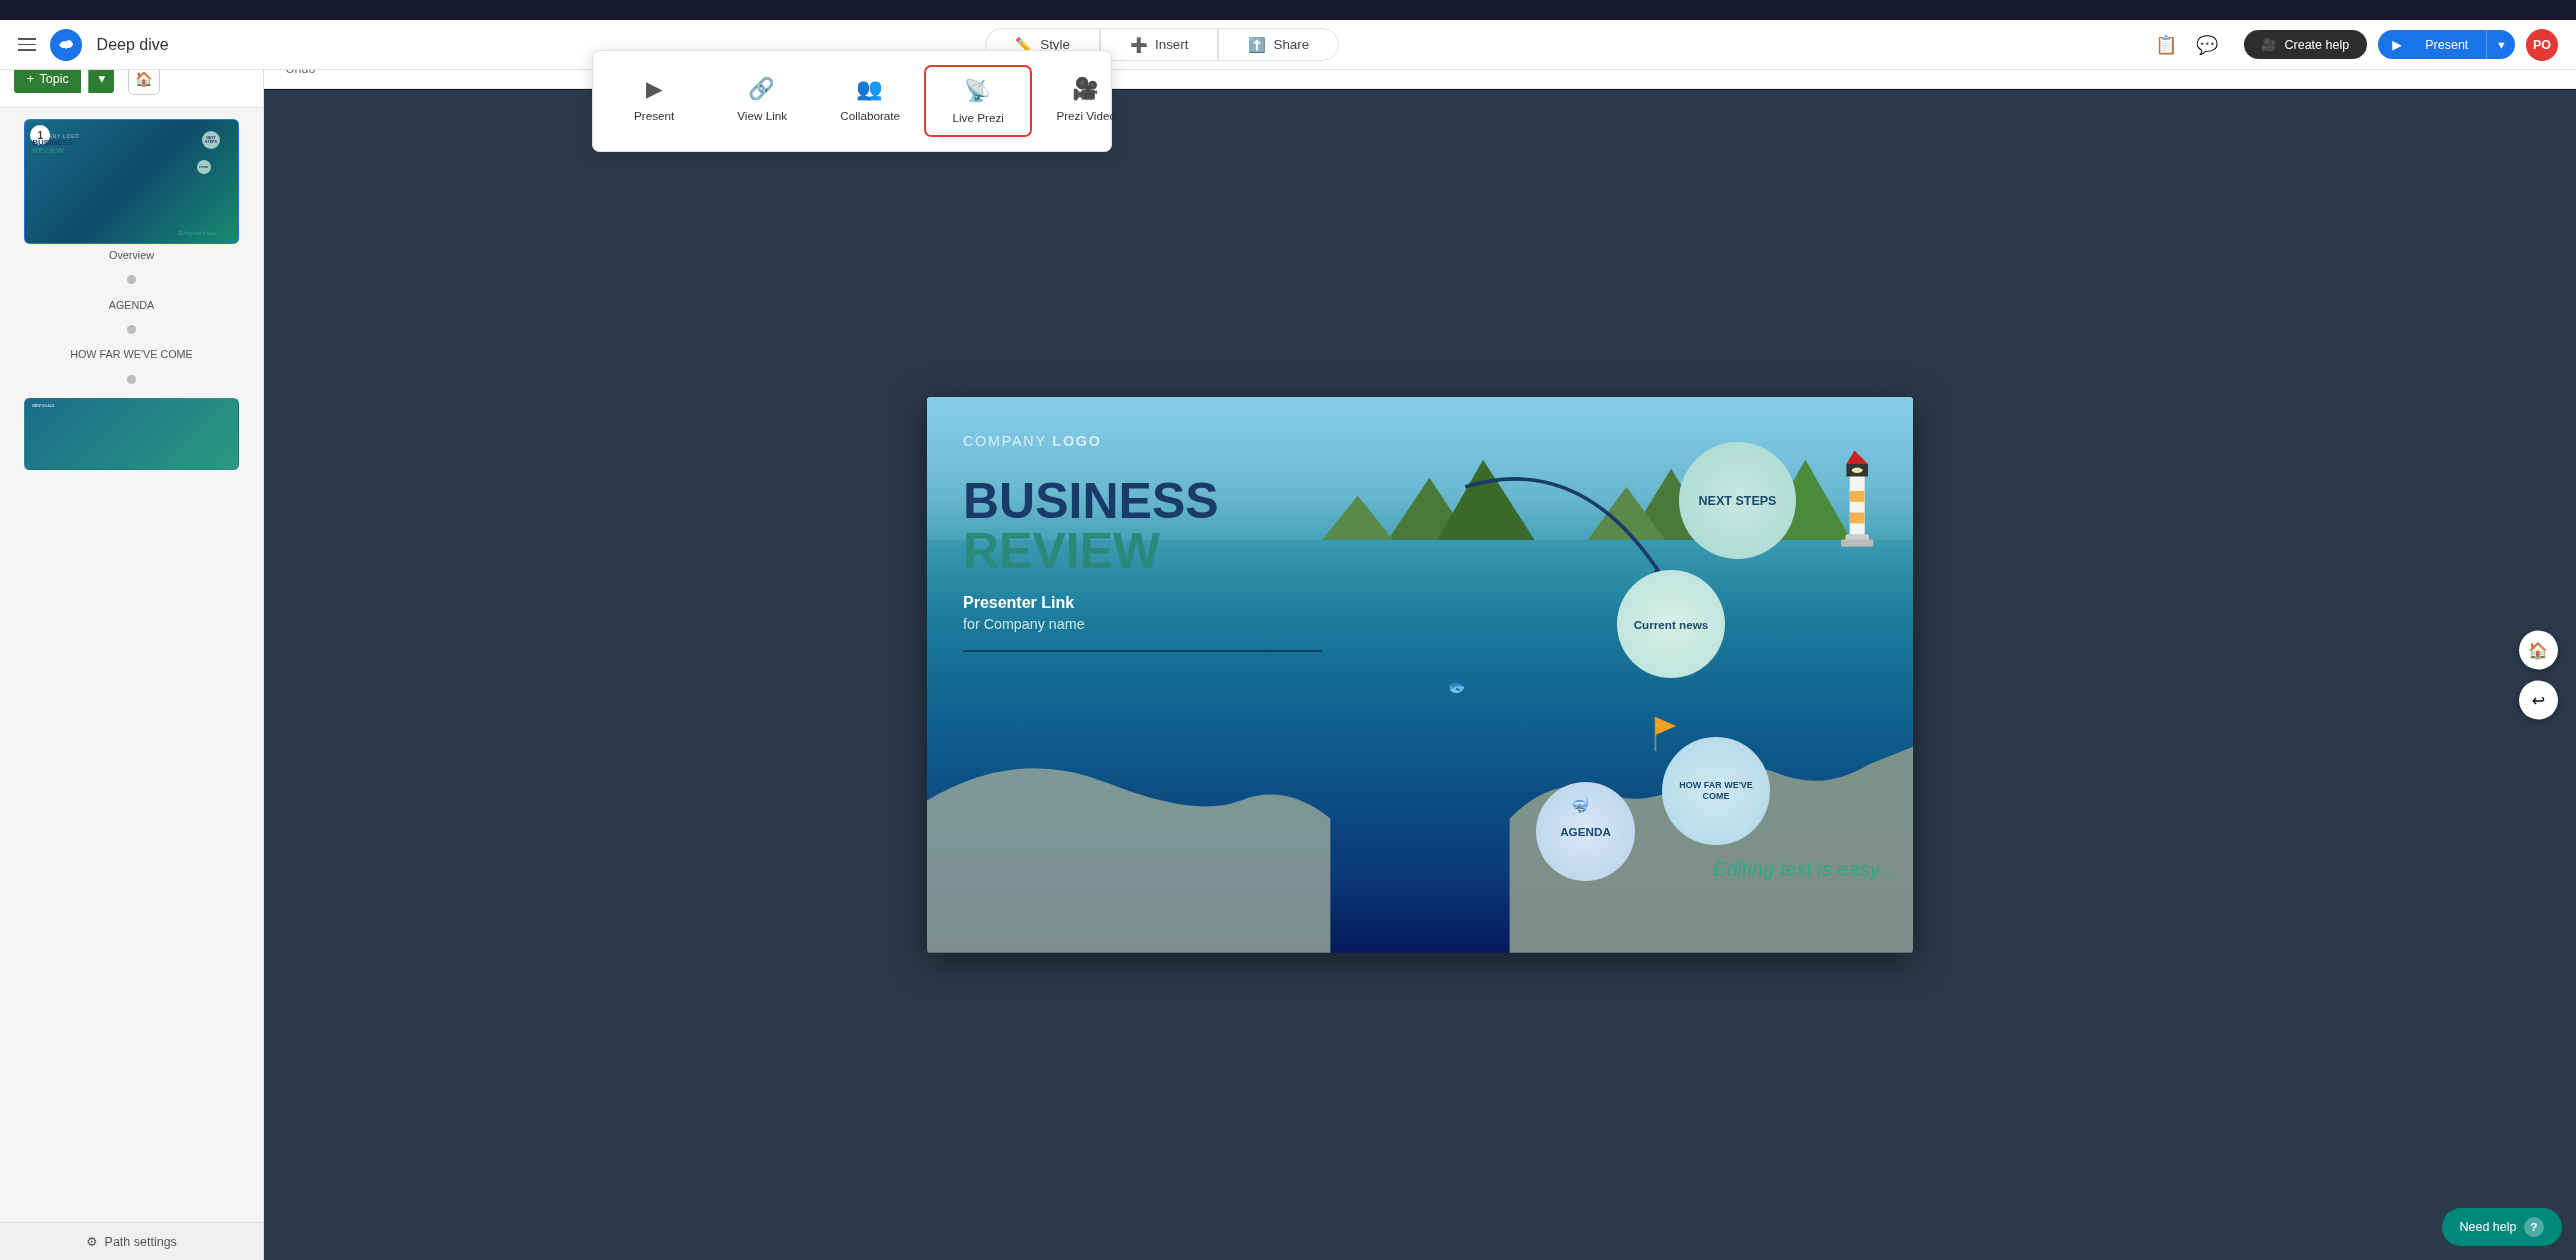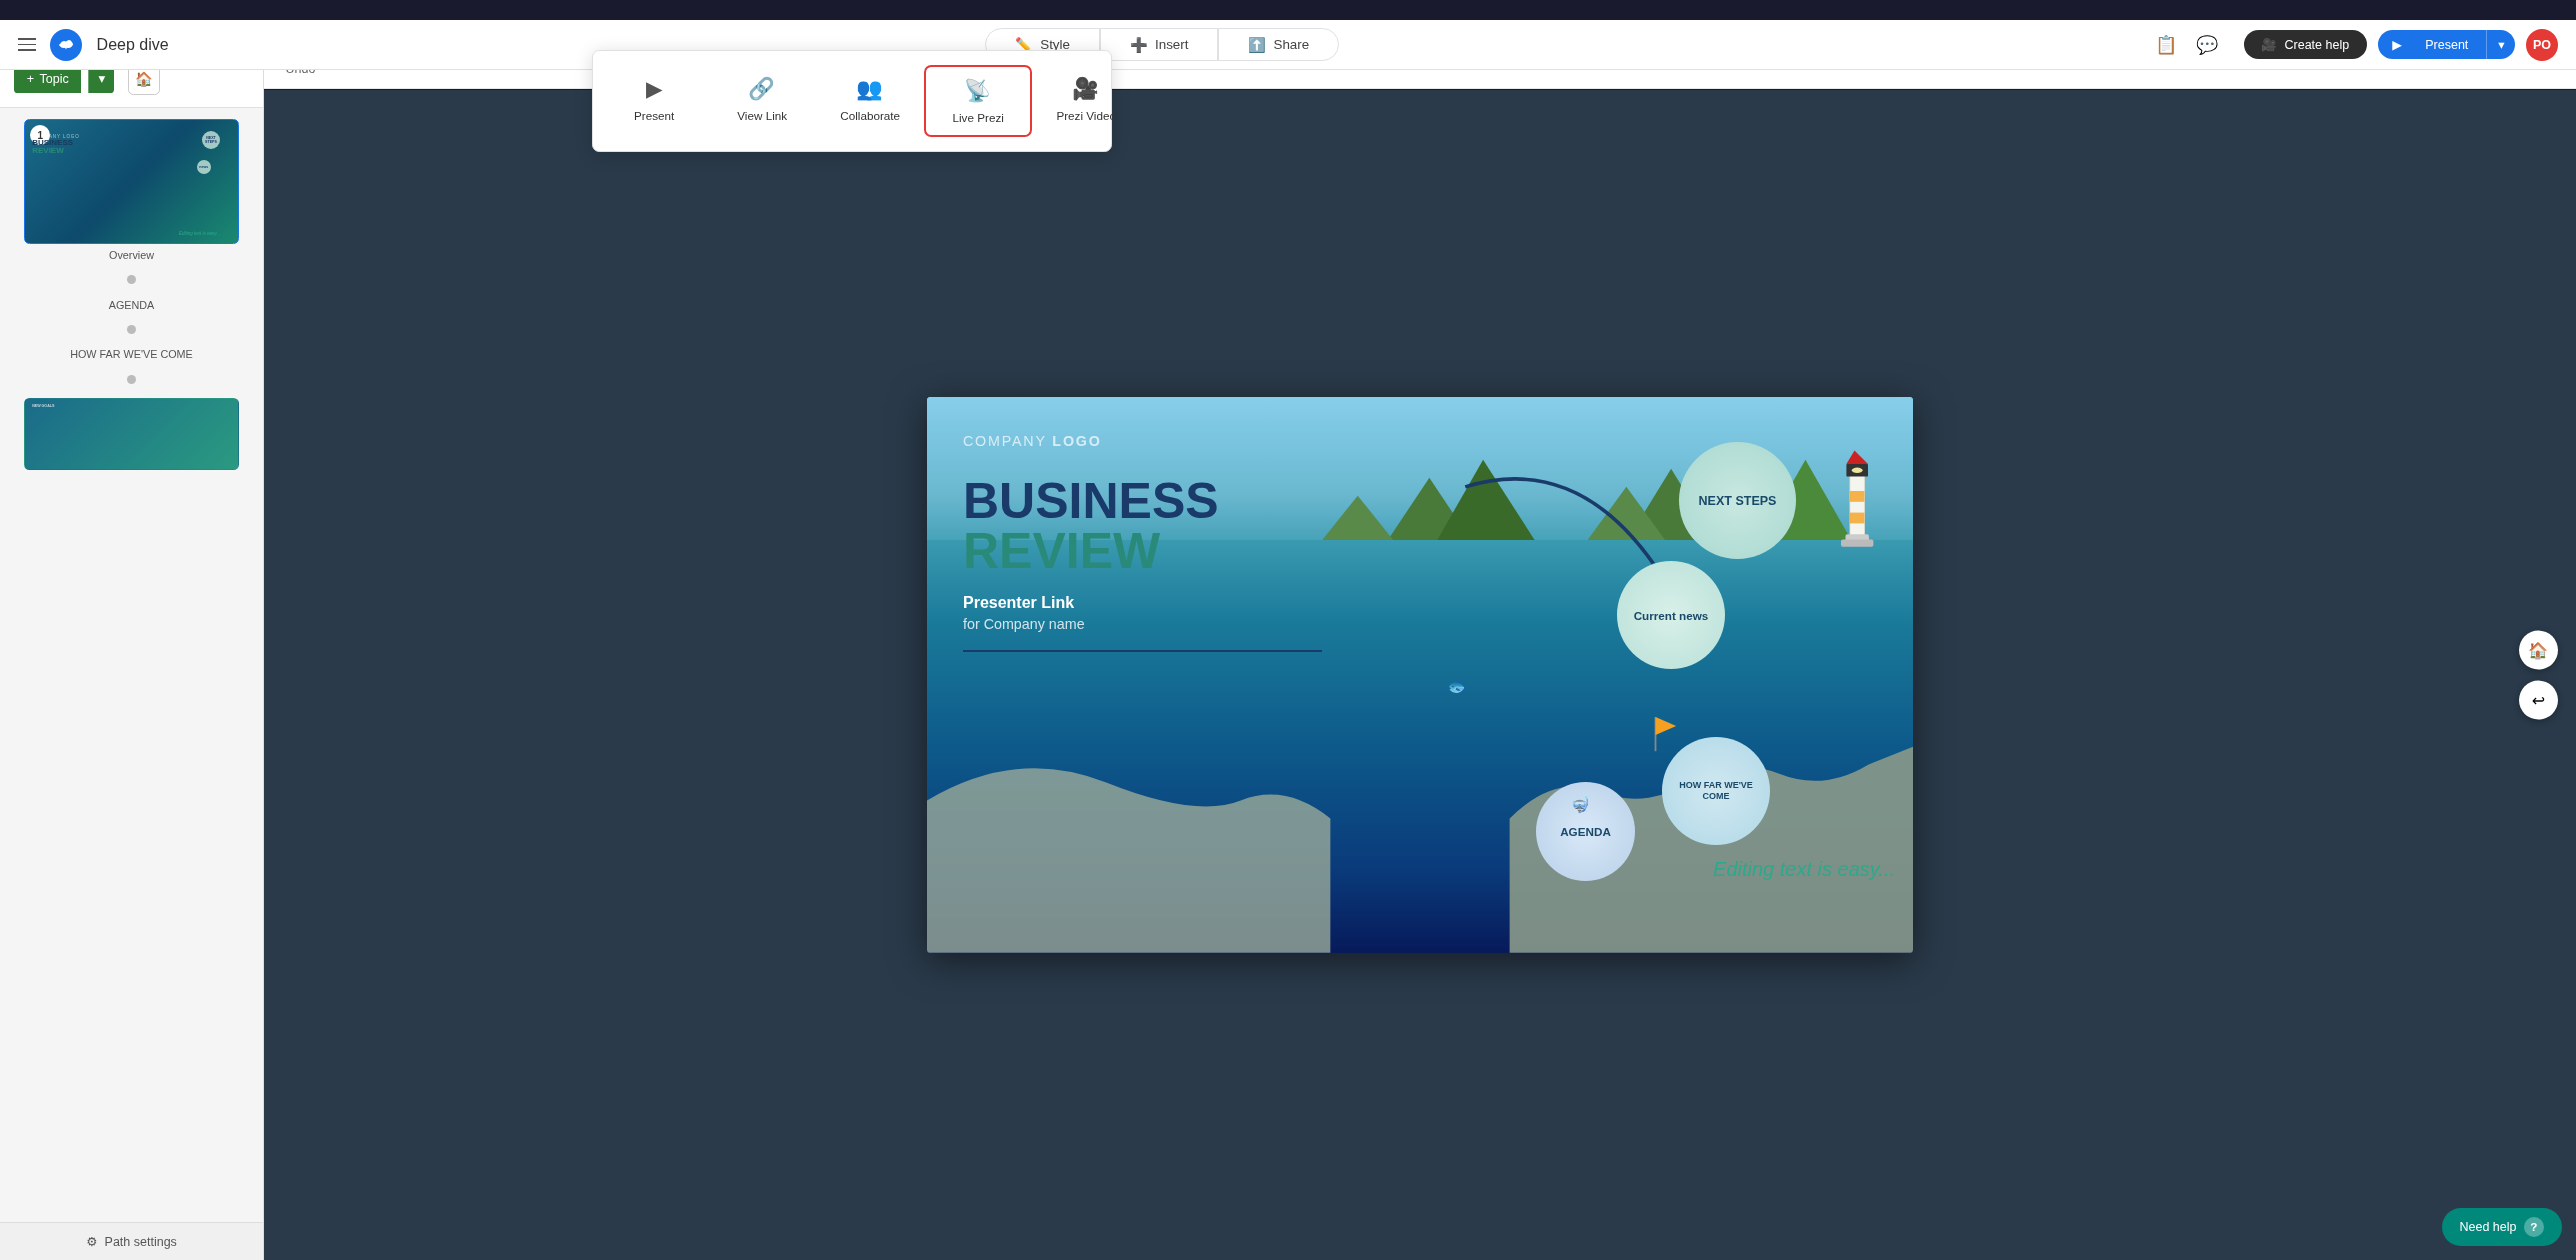--- a/index.html
+++ b/index.html
@@ -159,21 +159,21 @@
       position: absolute; border-radius: 50%;
       display: flex; align-items: center; justify-content: center;
       text-align: center; font-weight: 700;
     }
     .circle-next-steps {
       width: 117px; height: 117px; right: 117px; top: 45px;
       background: radial-gradient(circle, #c8e8e0 0%, #a8d8d0 100%);
       font-size: 12.5px; color: #1a4a6a; text-transform: uppercase;
     }
     .circle-current-news {
-      width: 108px; height: 108px; right: 188px; top: 164px;
+      width: 108px; height: 108px; right: 188px; top: 173px;
       background: radial-gradient(circle, #d8f0e8 0%, #b8e0d8 100%);
       font-size: 11.7px; color: #1a4a6a;
     }
     .circle-how-far {
       width: 108px; height: 108px; right: 143px; bottom: 108px;
       background: radial-gradient(circle, #d0e8f0 0%, #b0d8e8 100%);
       font-size: 10px; color: #1a4a6a; text-transform: uppercase; text-align: center; line-height: 1.2;
     }
     .circle-agenda {
       width: 99px; height: 99px; right: 278px; bottom: 72px;

